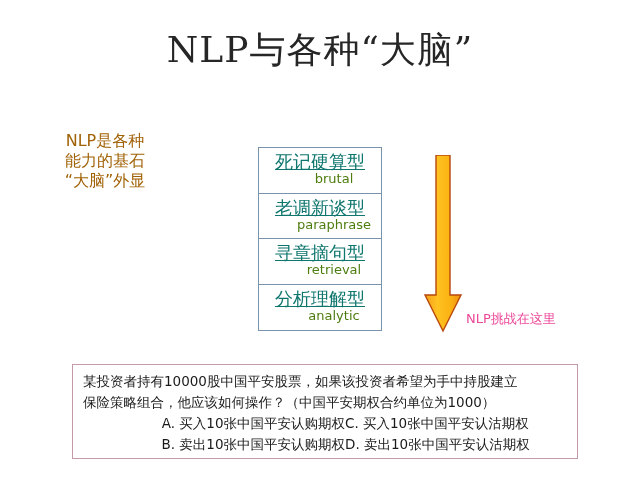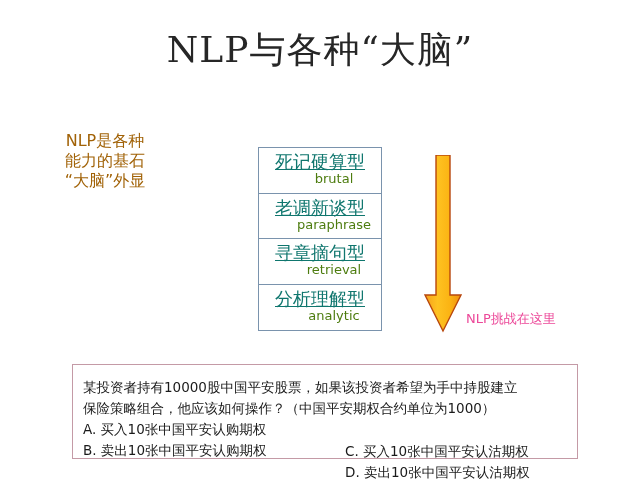--- a/index.html
+++ b/index.html
@@ -116,39 +116,39 @@
   
   #question-box {
     position: absolute;
     left: 72px;
     top: 364px;
     width: 506px;
     height: 95px;
     border: 1px solid #c49aa6;
     box-sizing: border-box;
     background: #ffffff;
-    padding: 12px 8px 0 10px;
+    padding: 6px 8px 0 10px;
   }
   .q-line {
     font-size: 13.5px;
     line-height: 21px;
     color: #1a1a1a;
     white-space: nowrap;
   }
   .q-options {
     display: flex;
     flex-direction: row;
   }
   .q-col-left {
     width: 262px;
     flex: 0 0 262px;
+    text-align: right;
   }
   .q-col-right {
     flex: 1 1 auto;
-    margin-top: 22px;
   }
   .opt {
     font-size: 13.5px;
     line-height: 21px;
     color: #1a1a1a;
     white-space: nowrap;
   }
 </style>
 </head>
 <body>

